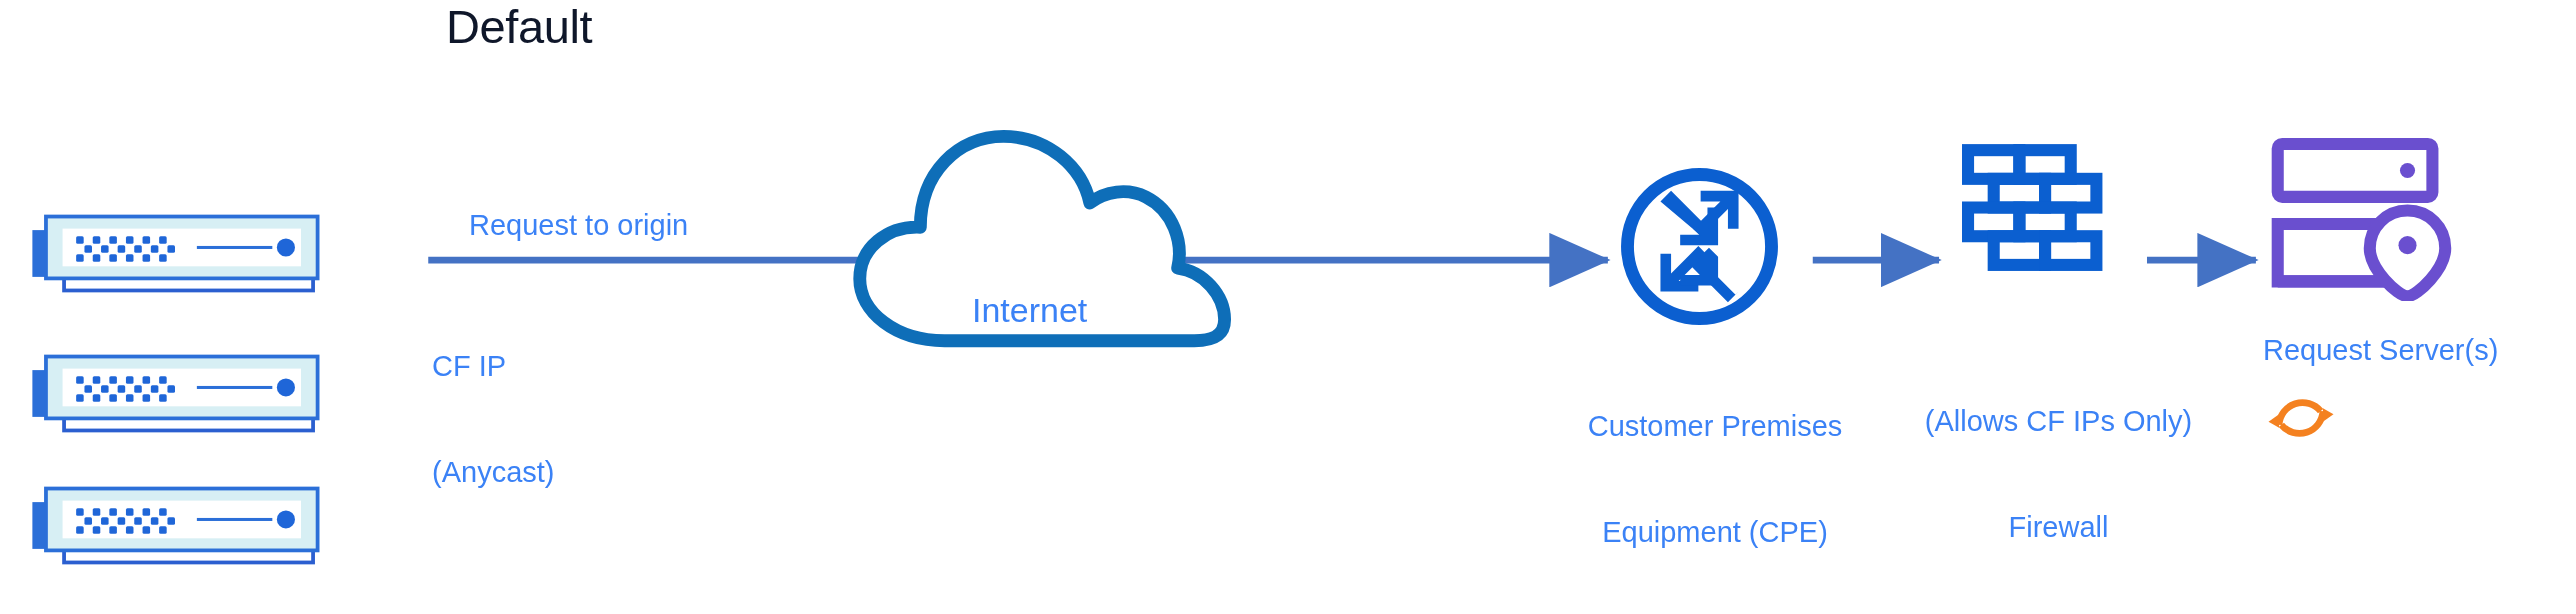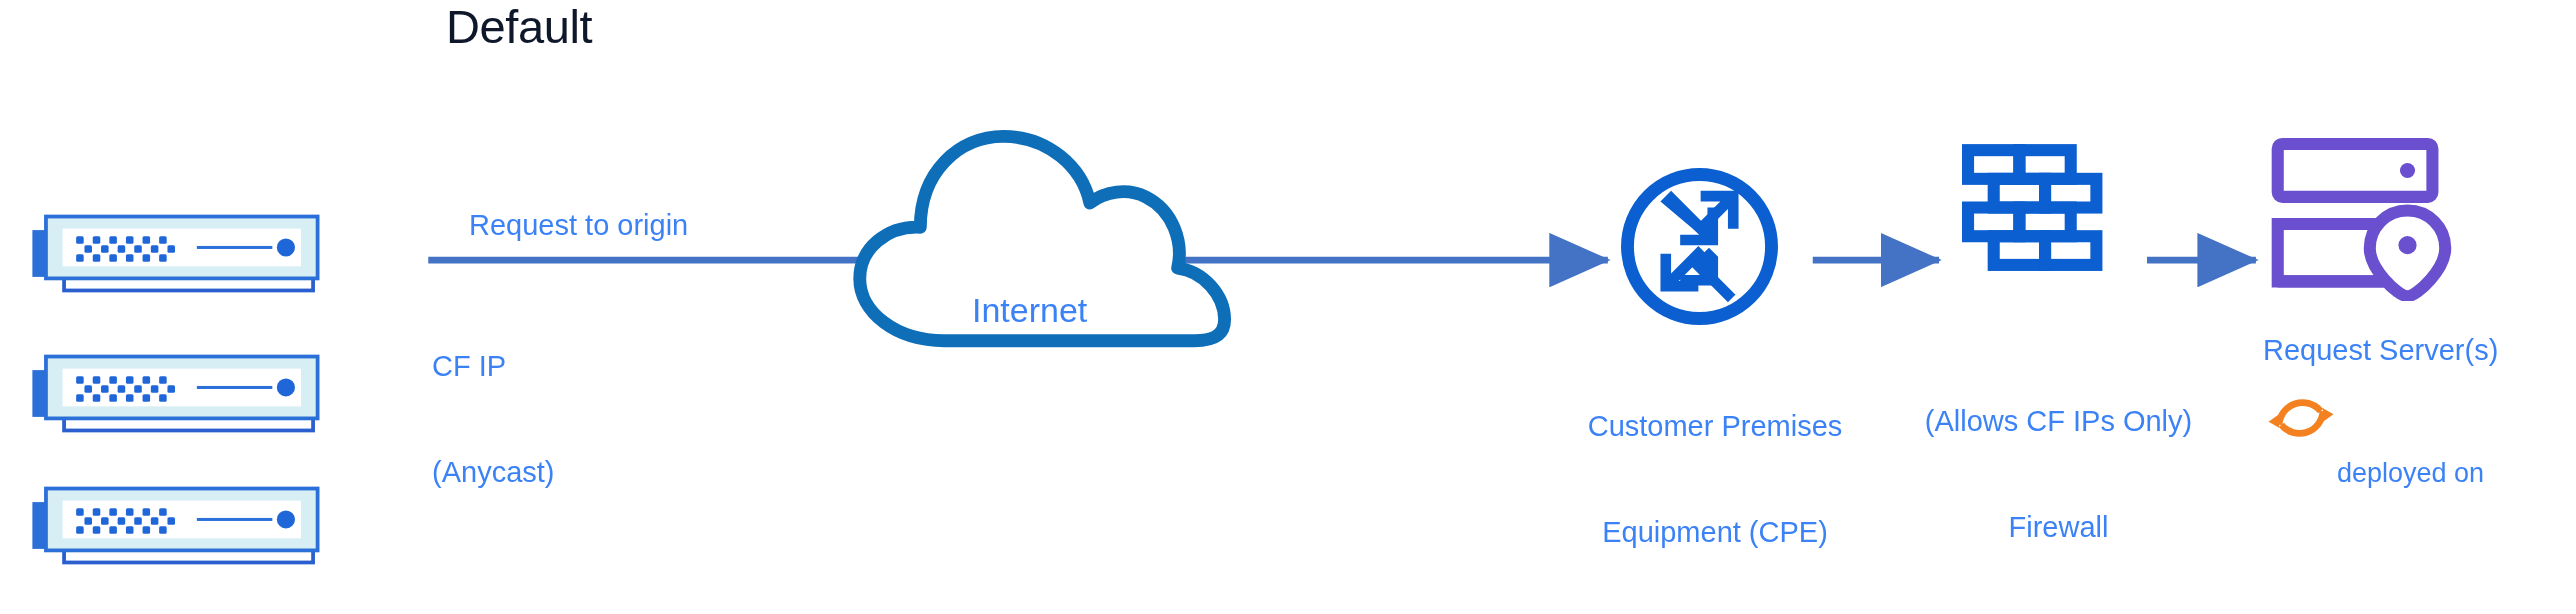--- a/index.html
+++ b/index.html
@@ -340,18 +340,17 @@
   <svg class="abs" id="cloudflared-icon" viewBox="0 0 90 90">
     <g fill="none" stroke="#F48120" stroke-width="9" stroke-linecap="butt">
       <path d="M16 54 A31 31 0 0 1 71 36"></path>
       <path d="M74 36 A31 31 0 0 1 19 54"></path>
     </g>
     <path d="M16 40 L16 58 L2 50 Z" fill="#F48120"></path>
     <path d="M74 50 L74 32 L88 40 Z" fill="#F48120"></path>
   </svg>
 
   <div class="abs label" id="label-cloudflared">
-    <div>deployed on</div>
     
   </div>
 
 </div>
 
 
 </body></html>

